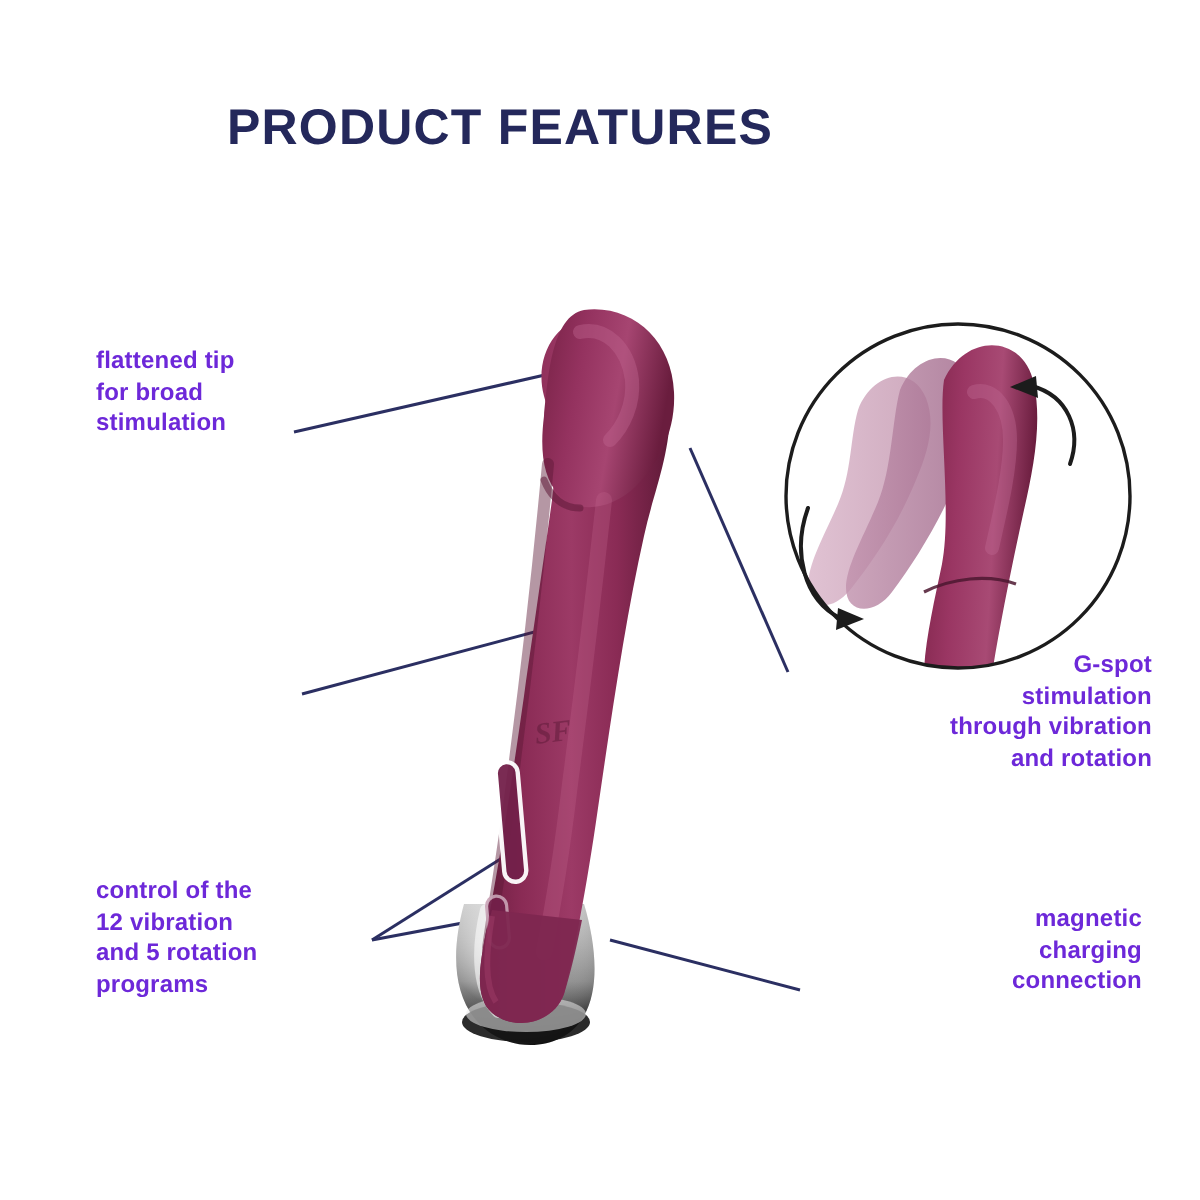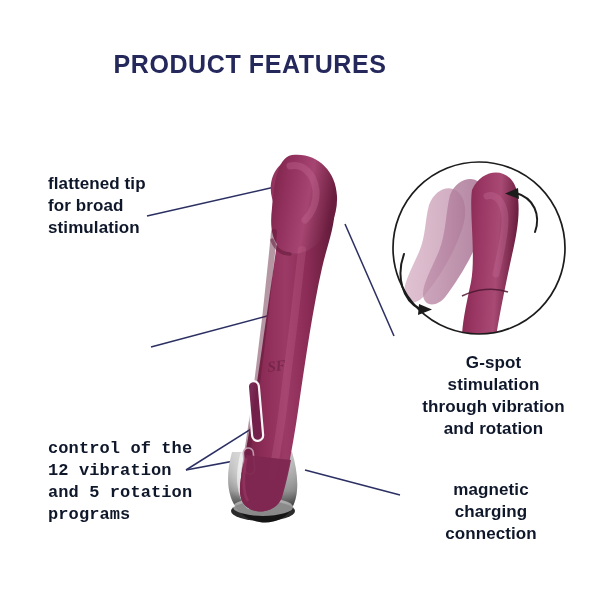--- a/index.html
+++ b/index.html
@@ -18,32 +18,32 @@
     text-align:center;
     font-size:25px;
     font-weight:bold;
     letter-spacing:0.6px;
     color:#24285b;
     text-transform:uppercase;
   }
 
   .label {
     position:absolute;
-    color:#0f172a;
-    font-size:17px;
+    color:#6d28d9;
+    font-size:12px;
     font-weight:600;
     line-height:1.30;
     white-space:pre-line;
     letter-spacing:0.1px;
   }
-  .label.right { text-align:center;margin-top:27px; }
+  .label.right { text-align:right; }
 
   #lbl-tip      { left:48px;  top:173px; width:150px; }
   #lbl-silicone { left:48px;  top:300px; width:150px; }
-  #lbl-control  { left:48px;  top:438px; width:170px;font-family:Liberation Mono, monospace; }
+  #lbl-control  { left:48px;  top:438px; width:170px; }
   #lbl-gspot    { left:411px; top:325px; width:165px; }
   #lbl-magnetic { left:411px; top:452px; width:160px; }
 
   svg.art { position:absolute; left:0; top:0; width:600px; height:600px; }
   .leader { stroke:#2b2f62; stroke-width:1.5; fill:none; }
 </style>
 </head>
 <body>
 
 <div id="stage">

